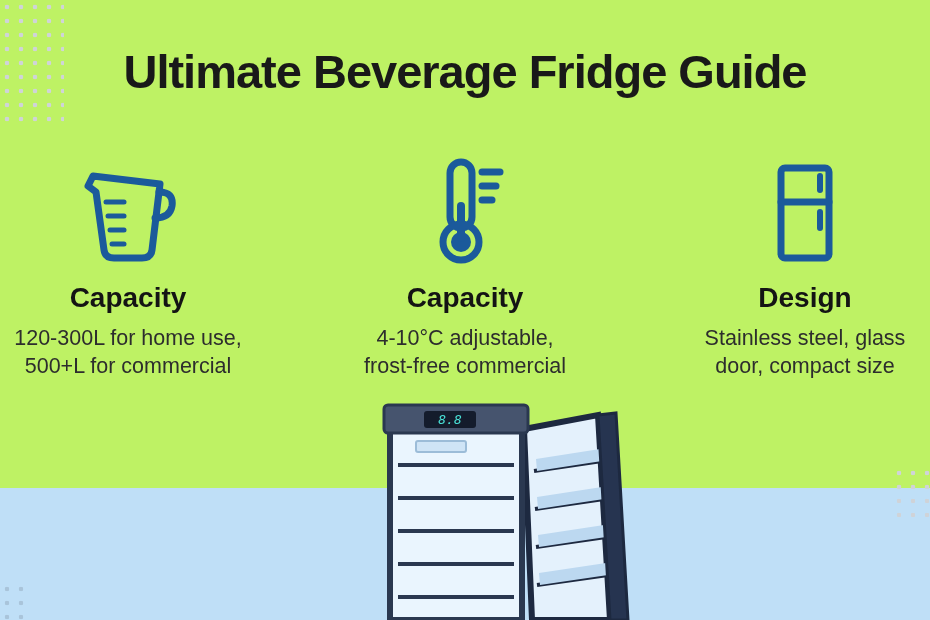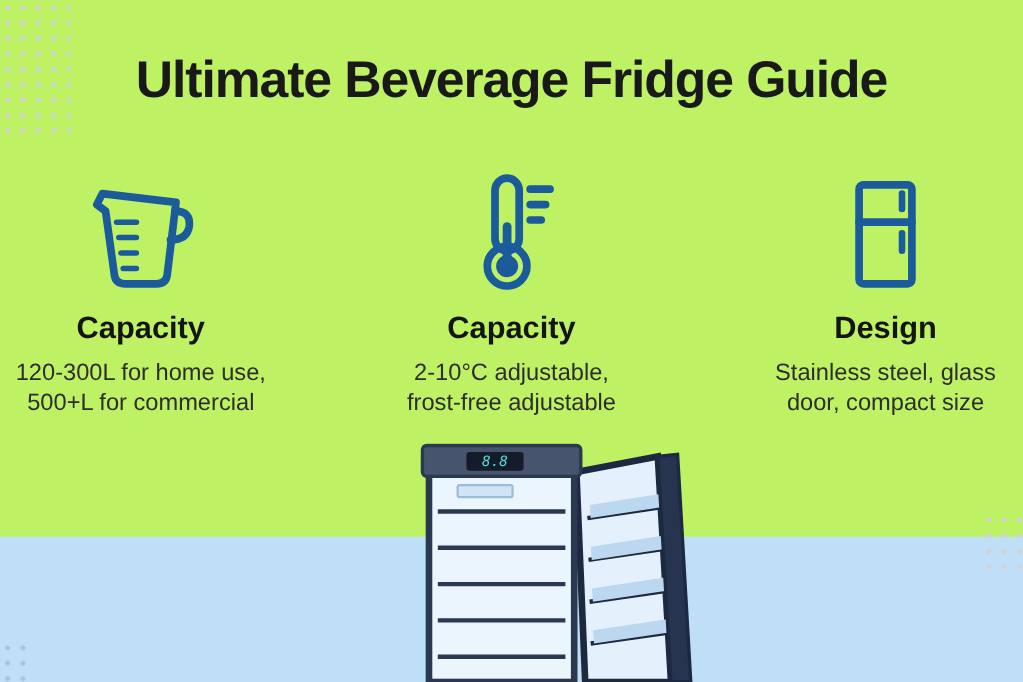--- a/index.html
+++ b/index.html
@@ -103,22 +103,22 @@
           <path d="M60,44 L70,44"></path>
         </g>
         <g fill="#1b5a9b">
           <circle cx="39" cy="86" r="10"></circle>
           <rect x="35" y="46" width="8" height="40" rx="4"></rect>
         </g>
       </svg>
     </div>
     <div class="col-heading">Capacity</div>
     <div class="col-text">
-      <div>2-10°C adjustable,</div>
-      <div>frost-free adjustable</div>
+      <div>4-10°C adjustable,</div>
+      <div>frost-free commercial</div>
     </div>
   </div>
 
   <div class="col col-3">
     <div class="icon-slot">
       <svg width="84" height="104" viewBox="0 0 84 104">
         <g fill="none" stroke="#1b5a9b" stroke-width="7" stroke-linejoin="round" stroke-linecap="round">
 
           <rect x="18" y="6" width="48" height="90" rx="4"></rect>
 

